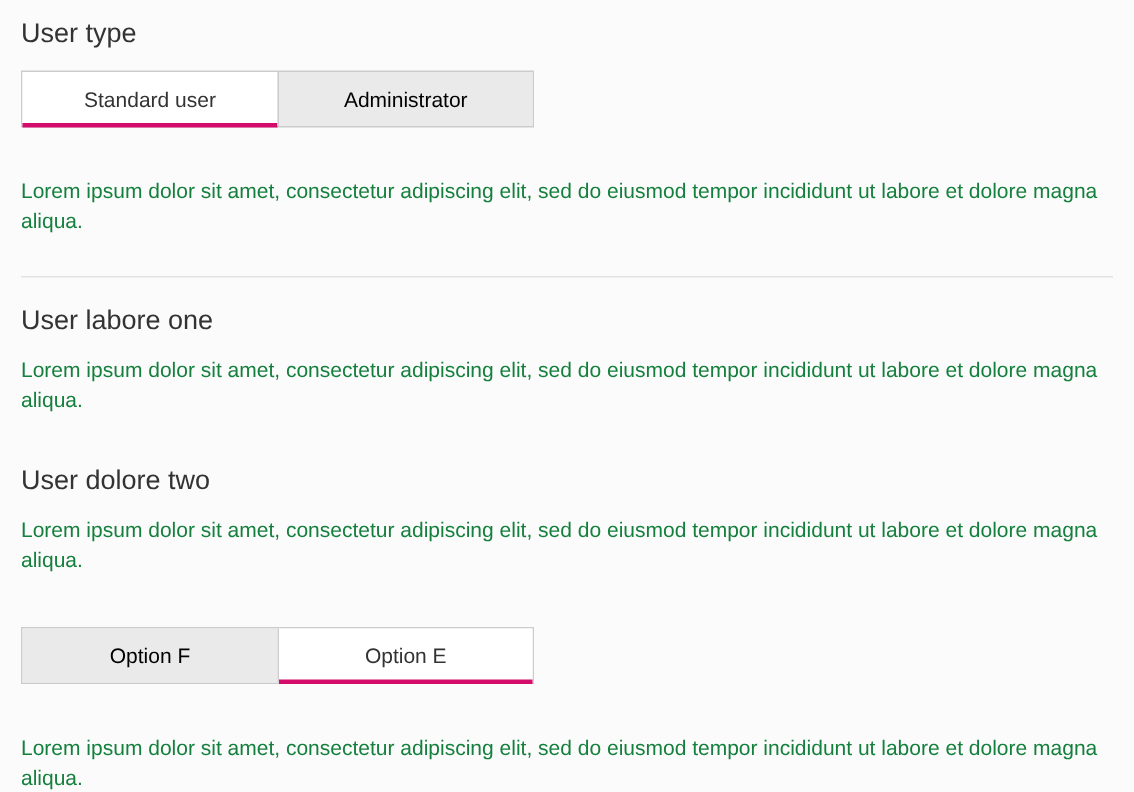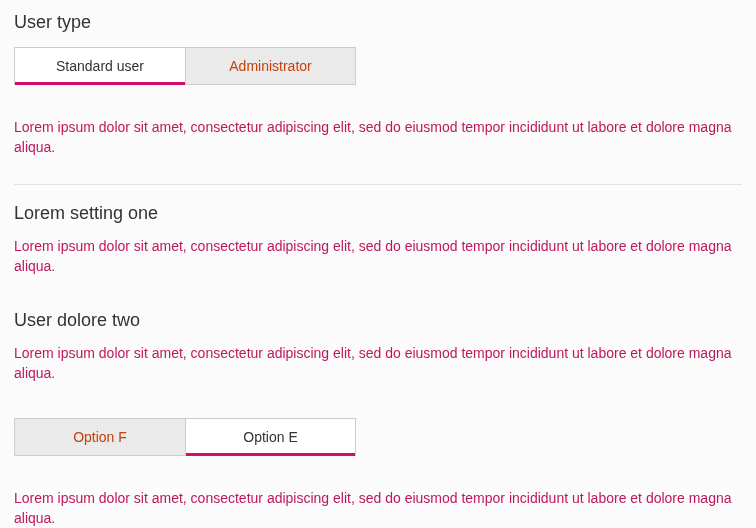--- a/index.html
+++ b/index.html
@@ -55,40 +55,40 @@
     border: none;
     background: transparent;
     font-family: inherit;
     padding: 0;
   }
   .toggle-btn + .toggle-btn {
     border-left: 1px solid #ccc;
   }
   .toggle-btn.inactive {
     background: #eaeaea;
-    color: #c2410c;
+    color: #000000;
   }
   .toggle-btn.active {
     background: #fff;
     color: #333;
   }
   .toggle-btn.active::after {
     content: "";
     position: absolute;
     left: 0;
     right: 0;
     bottom: -1px;
     height: 3px;
     background: #d40d6c;
   }
   .desc {
     flex: 1 1 auto;
     font-size: 14px;
     line-height: 1.45;
-    color: #be185d;
+    color: #15803d;
     padding-top: 0;
     margin-top: -2px;
   }
 </style>
 </head>
 <body>
 
 <div class="wrap">
 
   <div class="section">
@@ -102,21 +102,21 @@
         <div class="desc">Lorem ipsum dolor sit amet, consectetur adipiscing elit, sed do eiusmod tempor incididunt ut labore et dolore magna aliqua.</div>
       </div>
     </div>
   </div>
 
   <hr class="divider">
 
   <div class="section">
 
     <div class="setting-block">
-      <h3 class="heading">Lorem setting one</h3>
+      <h3 class="heading">User labore one</h3>
       <div class="row">
         <div class="desc">Lorem ipsum dolor sit amet, consectetur adipiscing elit, sed do eiusmod tempor incididunt ut labore et dolore magna aliqua.</div>
       </div>
     </div>
 
     <div class="setting-block">
       <h3 class="heading">User dolore two</h3>
       <div class="row">
         <div class="desc">Lorem ipsum dolor sit amet, consectetur adipiscing elit, sed do eiusmod tempor incididunt ut labore et dolore magna aliqua.</div>
       </div>

